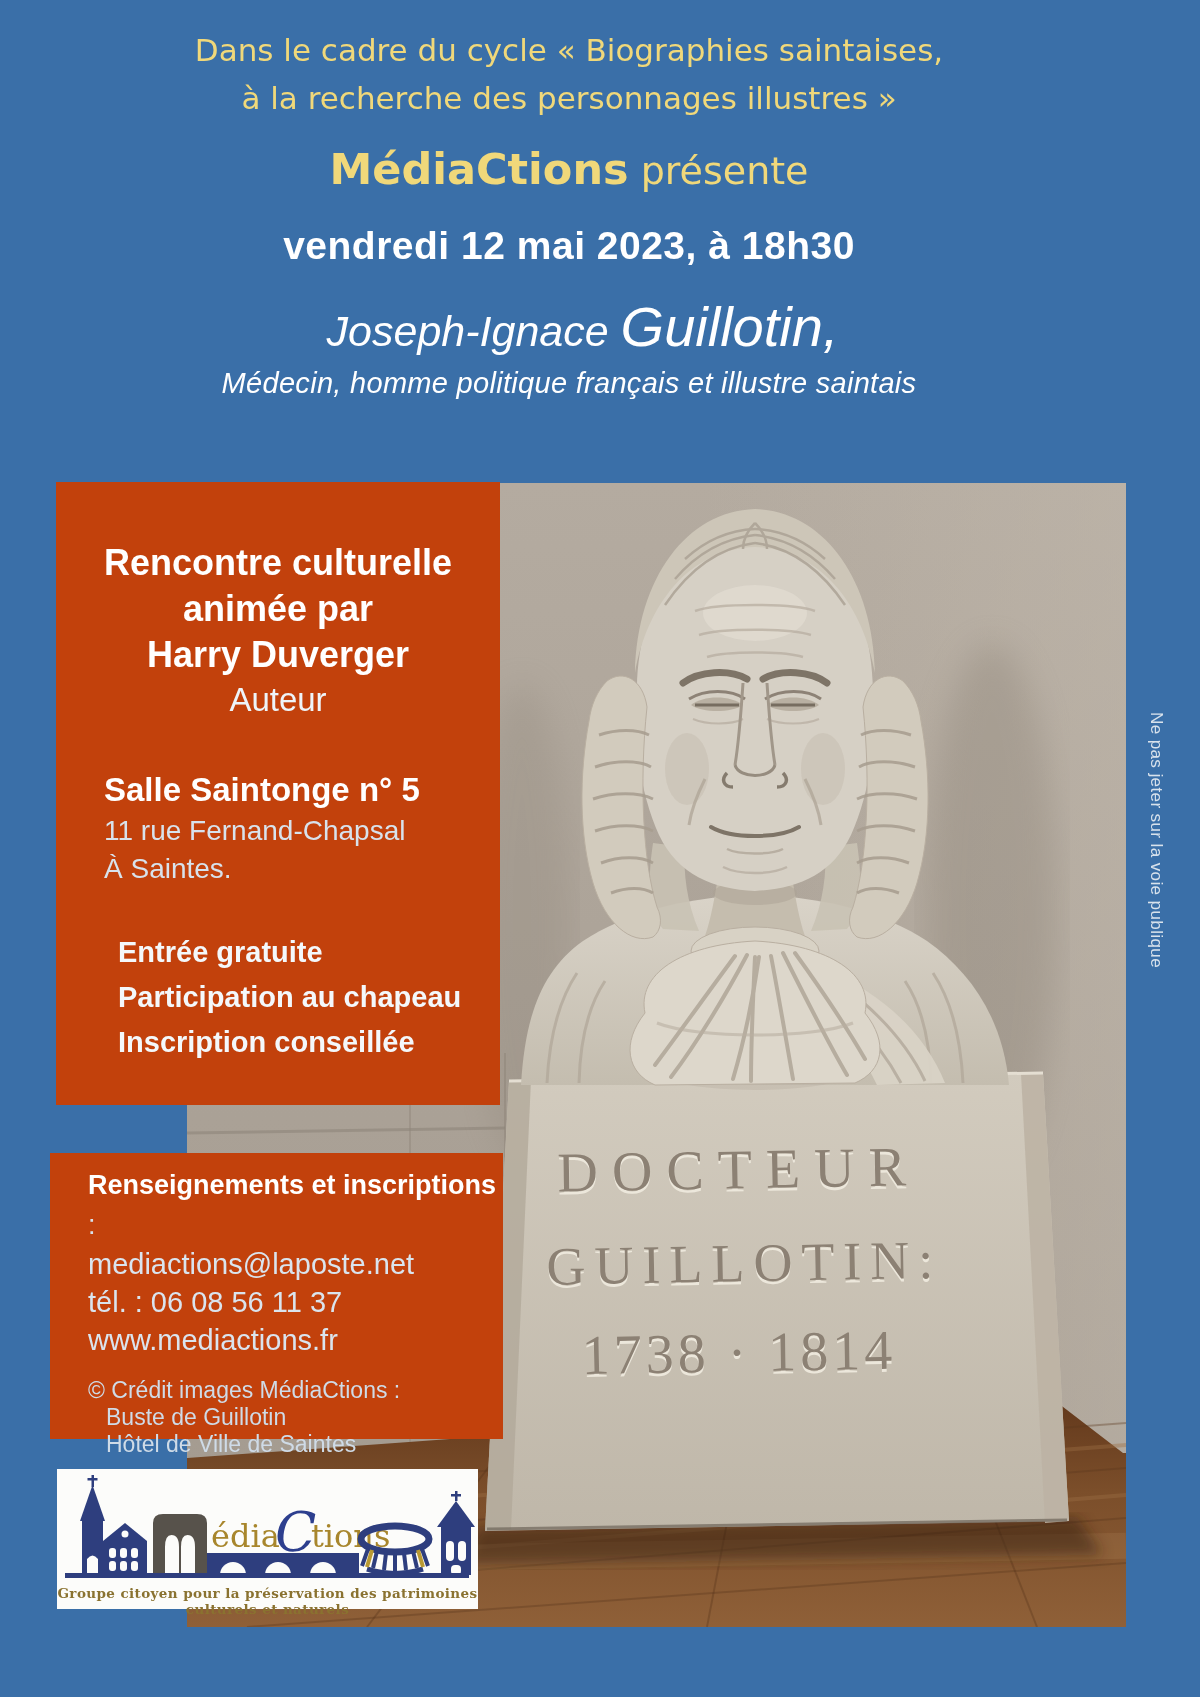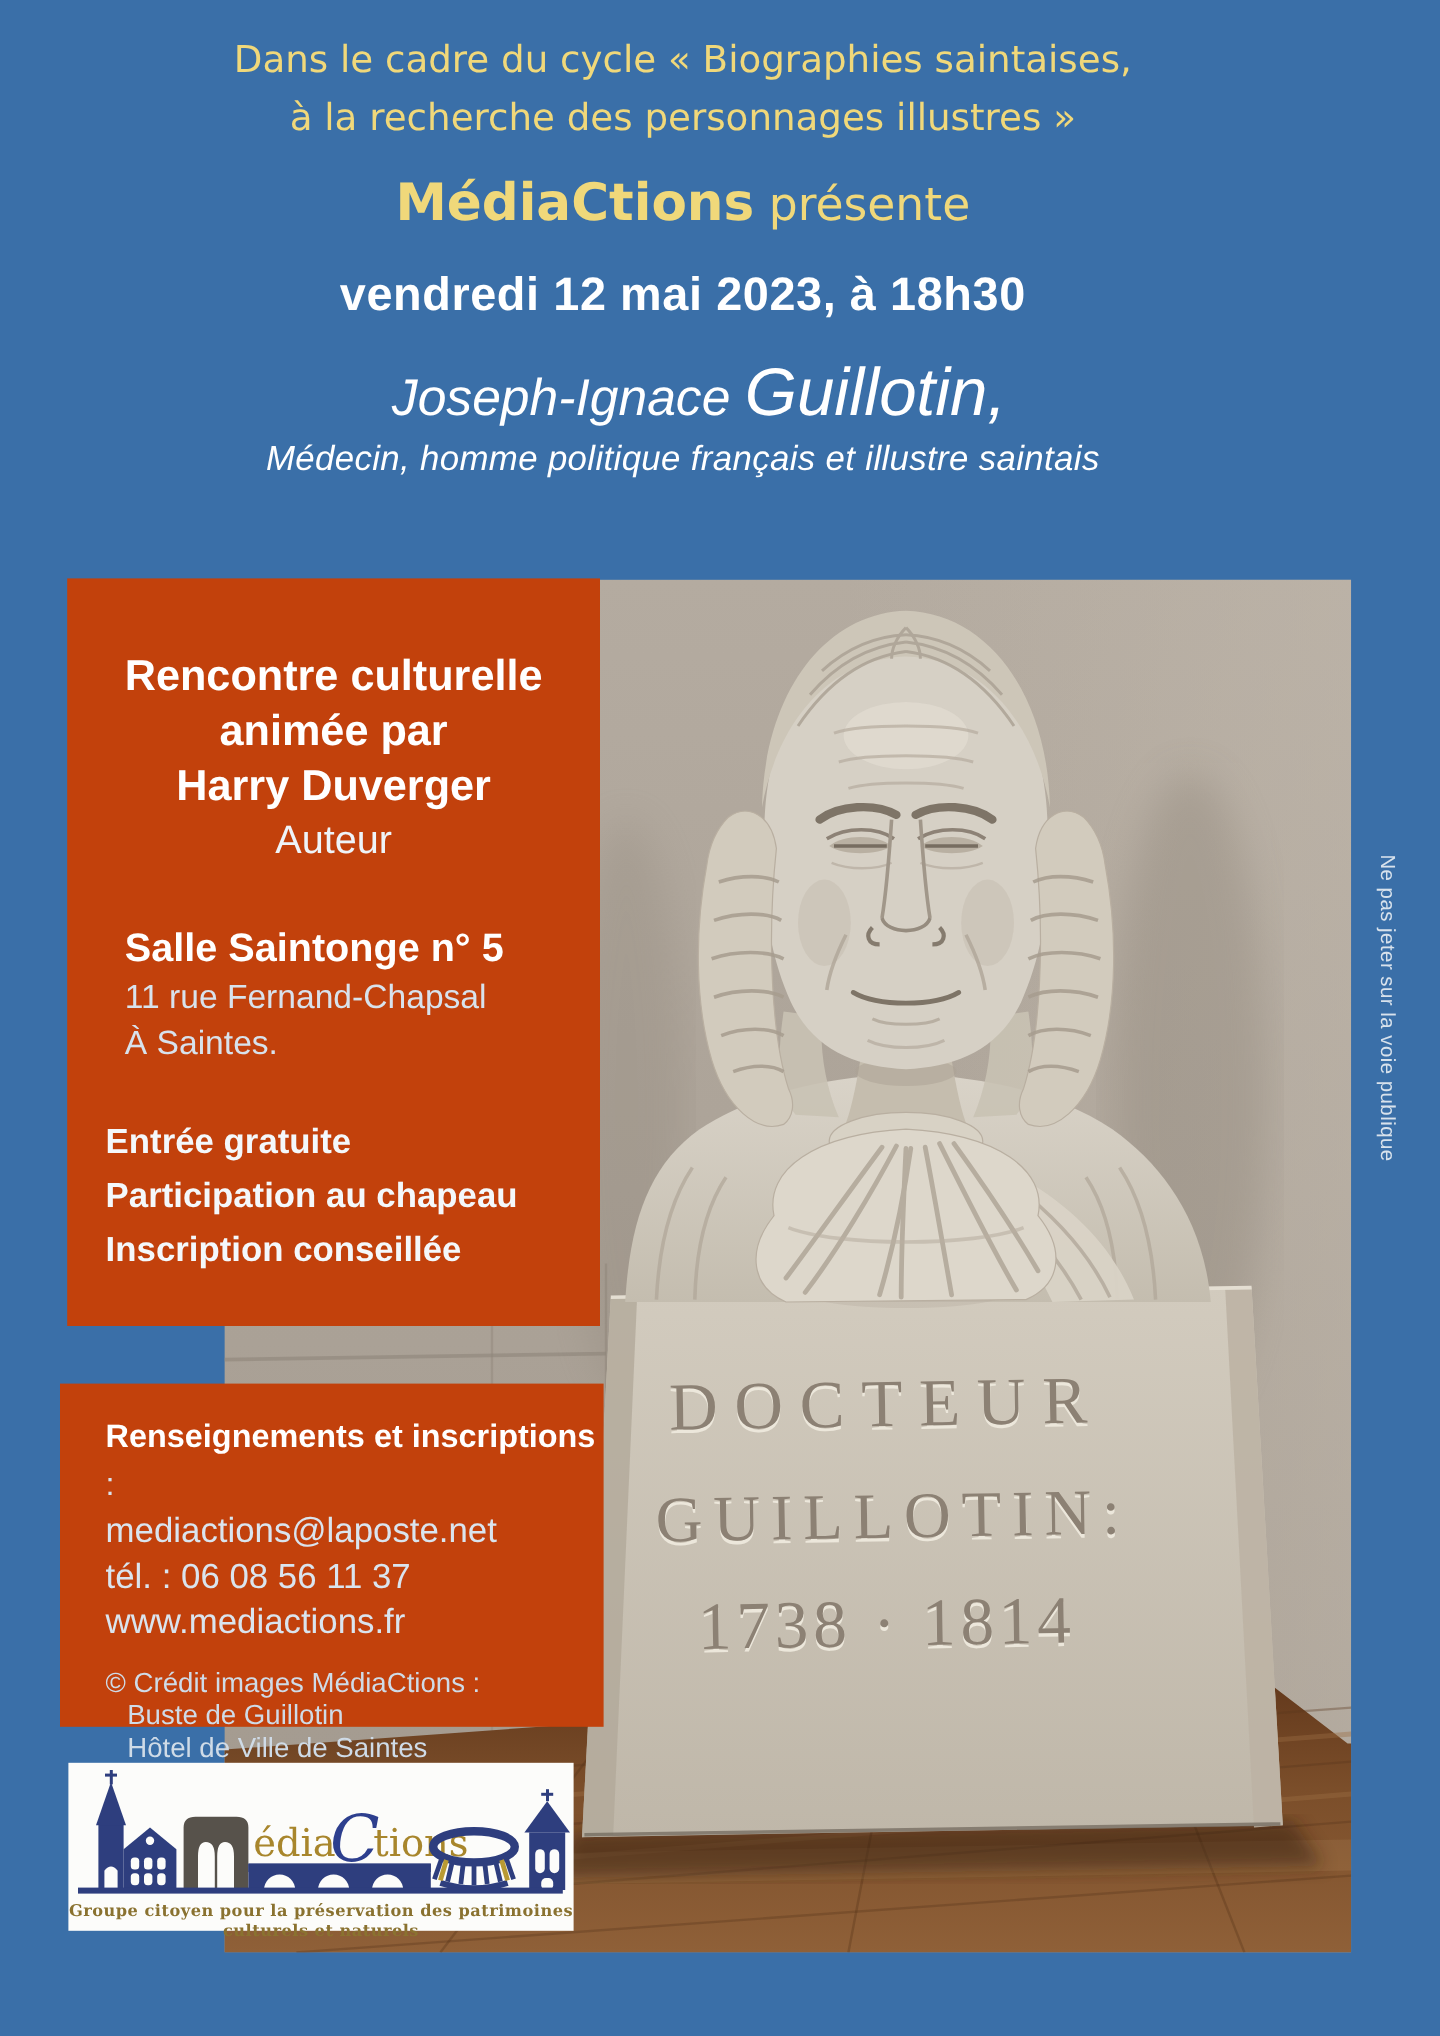--- a/index.html
+++ b/index.html
@@ -24,24 +24,24 @@
   .photo svg{display:block;width:100%;height:100%;}
   
   .panel{position:absolute;background:#c2410c;color:#fff;}
   .info-box{left:56px;top:482px;width:444px;height:623px;}
   .info-main{padding-top:58px;text-align:center;}
   .info-main-line{font-size:36px;font-weight:bold;line-height:46px;}
   .info-main-sub{font-size:33px;line-height:44px;color:#eef4f9;}
   .venue{margin-top:46px;padding-left:48px;text-align:left;}
   .venue-title{font-size:33px;font-weight:bold;line-height:44px;}
   .venue-line{font-size:28px;line-height:38px;color:#d8e2ec;}
-  .terms{margin-top:42px;padding-left:32px;text-align:left;}
+  .terms{margin-top:42px;padding-left:62px;text-align:left;}
   .term{font-size:29px;font-weight:bold;line-height:45px;color:#f4f8fb;}
   .contact-box{left:50px;top:1153px;width:453px;height:286px;}
-  .contact-inner{padding:24px 0 0 38px;}
+  .contact-inner{padding:12px 0 0 38px;}
   .contact-title{font-size:27px;font-weight:bold;line-height:40px;}
   .contact-title .colon{font-weight:normal;color:#d8e2ec;}
   .contact-line{font-size:29px;line-height:38px;color:#dae4ee;}
   .credits{margin-top:18px;}
   .credit-line{font-size:23px;line-height:27px;color:#cfdbe7;}
   .credit-indent{padding-left:18px;}
   
   .logo-box{position:absolute;left:57px;top:1469px;width:421px;height:140px;background:#fcfcfa;}
   .logo-box svg{display:block;width:421px;height:114px;}
   .logo-tagline{

